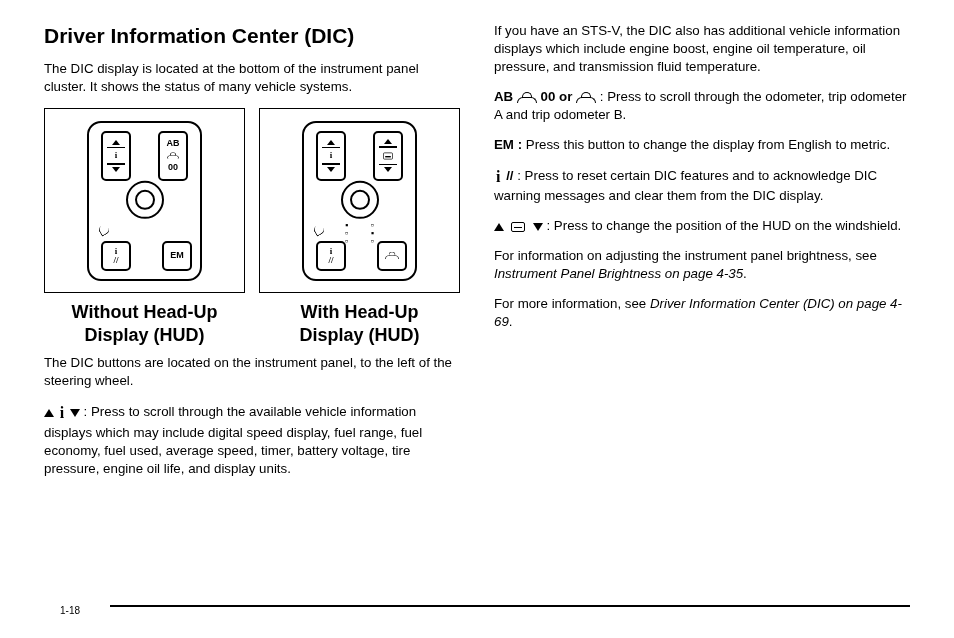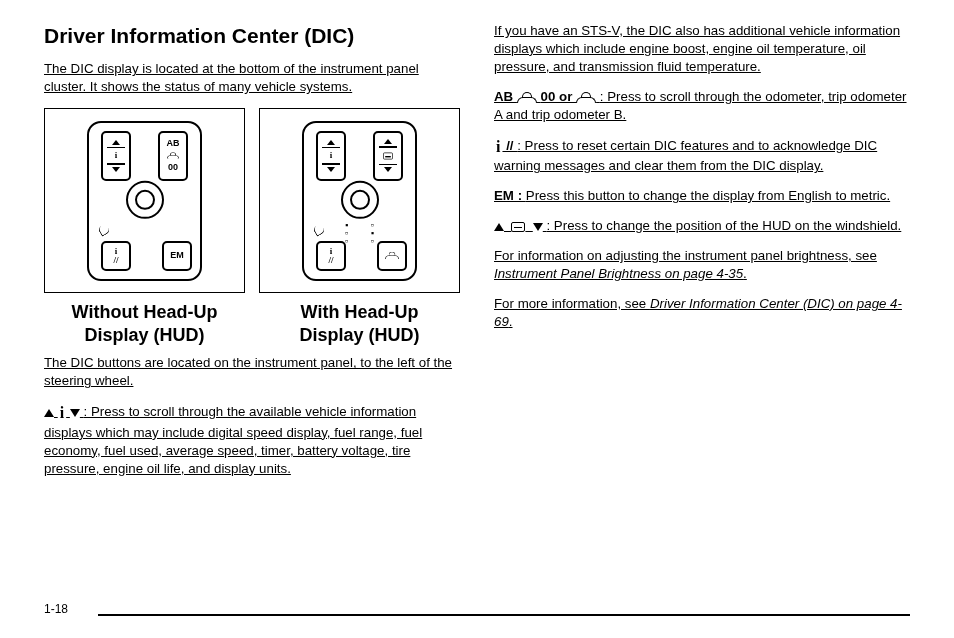--- a/index.html
+++ b/index.html
@@ -1,20 +1,20 @@
 <!DOCTYPE html>
 <html><head>
 <meta charset="utf-8">
 <style>
   * { box-sizing: border-box; margin: 0; padding: 0; }
   body { width: 954px; height: 638px; background: #fff; font-family: Arial, Helvetica, sans-serif; color: #000; position: relative; }
   .page { display: flex; padding: 22px 44px 0 44px; gap: 34px; }
   .col { flex: 1 1 50%; font-size: 13.3px; line-height: 1.35; }
   .title { font-size: 21px; font-weight: bold; margin-bottom: 10px; }
-  .p { margin-bottom: 12px; text-decoration: underline; }
+  .p { margin-bottom: 12px; }
   .figs { display: flex; gap: 14px; margin: 10px 0 8px 0; }
   .fig { flex: 1; text-align: center; }
   .figbox { border: 1px solid #000; padding: 10px 25px; display: flex; justify-content: center; align-items: center; height: 185px; }
   .panel { border: 2.5px solid #000; border-radius: 14px; width: 115px; height: 160px; position: relative; background: #fff; }
   .knob-outer { position: absolute; left: 50%; top: 50%; transform: translate(-50%,-53%); width: 38px; height: 38px; border: 2.5px solid #000; border-radius: 50%; background: #fff; }
   .knob-inner { position: absolute; left: 50%; top: 50%; transform: translate(-50%,-50%); width: 20px; height: 20px; border: 2px solid #000; border-radius: 50%; }
   .btn { position: absolute; border: 2.5px solid #000; border-radius: 5px; background: #fff; display:flex; align-items:center; justify-content:center; }
   .btn-tall { width: 30px; height: 50px; flex-direction: column; }
   .btn-sq { width: 30px; height: 30px; }
   .tl { top: 8px; left: 12px; }
@@ -38,21 +38,21 @@
   .sym-car::before { content:""; position:absolute; left:0; right:0; bottom:0; height:5px; border:1.5px solid #000; border-bottom:none; border-radius:8px 8px 0 0; }
   .sym-car::after { content:""; position:absolute; left:5px; right:5px; top:0; height:5px; border:1.5px solid #000; border-bottom:none; border-radius:5px 5px 0 0; }
   .sym-hud { display:inline-block; width:14px; height:10px; border:1.5px solid #000; border-radius:2px; vertical-align:middle; position:relative; }
   .sym-hud::after { content:""; position:absolute; left:2px; right:2px; top:4px; height:1.5px; background:#000; }
   .b { font-weight:bold; }
   .i { font-style:italic; }
   .side-dots { position:absolute; font-size:9px; line-height:.9; }
   .dotsL { left:41px; top:98px; }
   .dotsR { right:41px; top:98px; }
   .swirl { position:absolute; left:10px; bottom:44px; width:10px; height:10px; border:1.5px solid #000; border-radius:50% 50% 50% 0; border-top:none; border-right:none; transform:rotate(-30deg);}
-  .footer { position:absolute; left:44px; right:44px; bottom:22px; display:flex; align-items:flex-end; font-size:12px;}
+  .footer { position:absolute; left:60px; right:44px; bottom:22px; display:flex; align-items:flex-start; font-size:10px;}
   .footer .rule { flex:1; height:2px; background:#000; margin-left:30px;}
 </style>
 </head>
 <body>
 
 <div class="page">
 
   <div class="col">
     <div class="title">Driver Information Center (DIC)</div>
     <div class="p">The DIC display is located at the bottom of the instrument panel cluster. It shows the status of many vehicle systems.</div>
@@ -149,25 +149,25 @@
 
     <div class="p">
       <span class="b">AB </span>
       <span class="sym-car inline-sym"></span>
       <span class="b"> 00 or </span>
       <span class="sym-car inline-sym"></span>
       <span> :  Press to scroll through the odometer, trip odometer A and trip odometer B.</span>
     </div>
 
     <div class="p">
-      <span class="sym-i">i</span><span class="b"> // </span><span> :  Press to reset certain DIC features and to acknowledge DIC warning messages and clear them from the DIC display.</span>
+      <span class="b">EM : </span><span> Press this button to change the display from English to metric.</span>
     </div>
 
     <div class="p">
-      <span class="b">EM : </span><span> Press this button to change the display from English to metric.</span>
+      <span class="sym-i">i</span><span class="b"> // </span><span> :  Press to reset certain DIC features and to acknowledge DIC warning messages and clear them from the DIC display.</span>
     </div>
 
     <div class="p">
       <span class="sym-up inline-sym"></span>
       &nbsp;<span class="sym-hud inline-sym"></span>&nbsp;
       <span class="sym-down inline-sym"></span>
       <span> :  Press to change the position of the HUD on the windshield.</span>
     </div>
 
 

